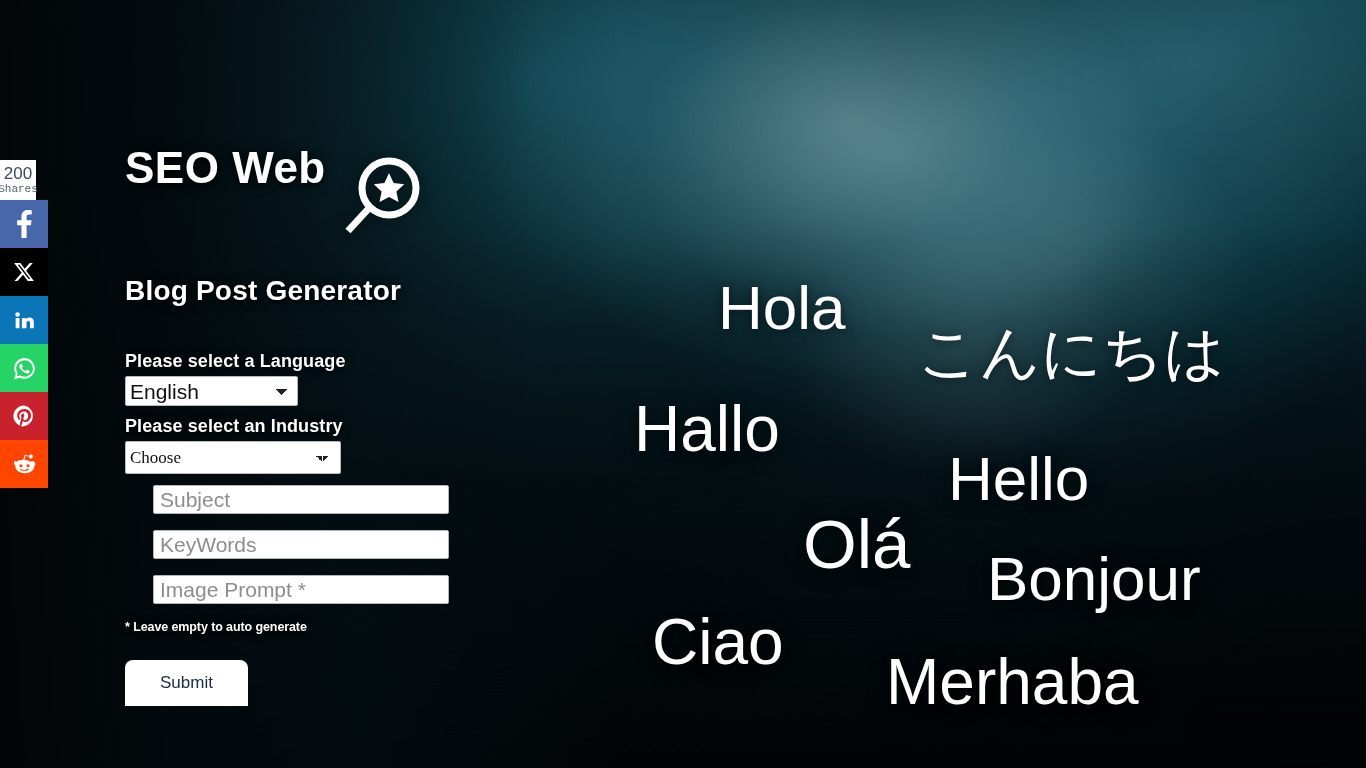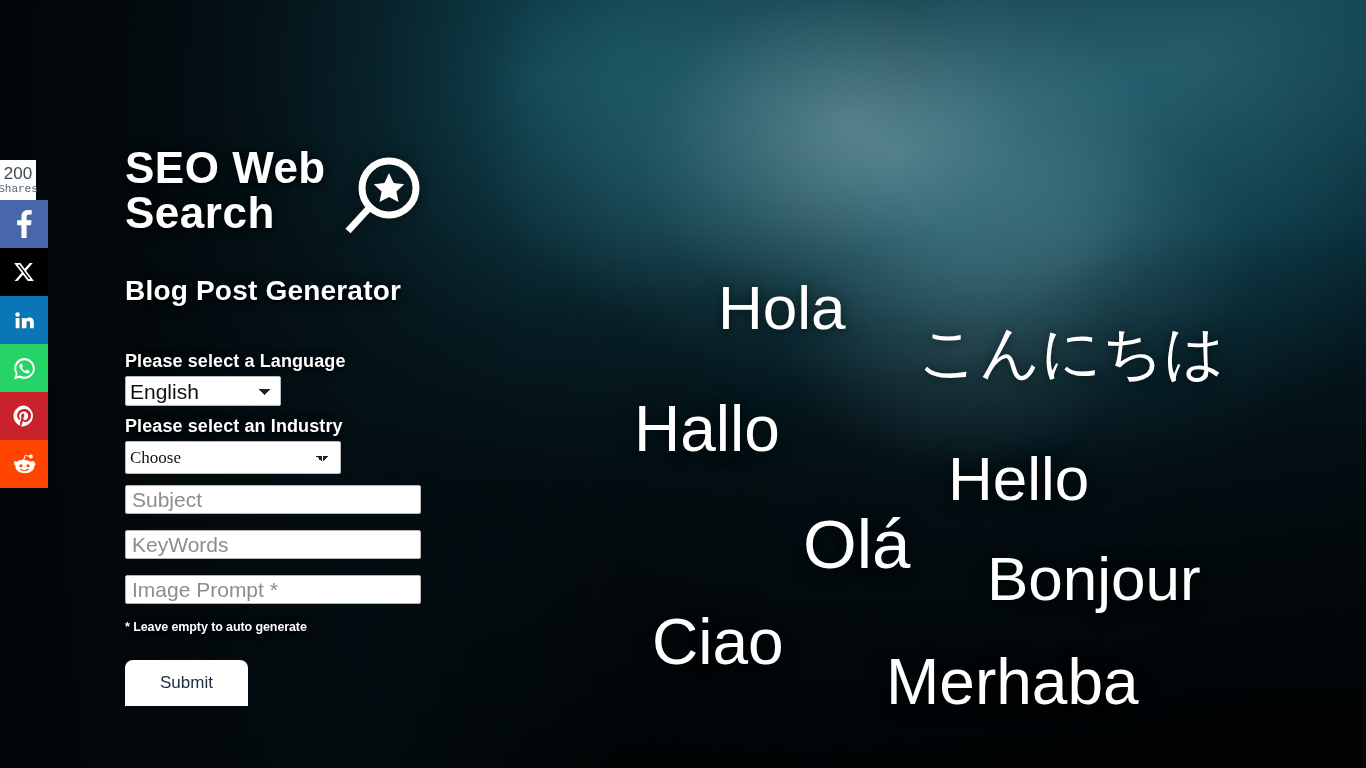--- a/index.html
+++ b/index.html
@@ -81,30 +81,30 @@
     background:#fff; color:#111; border:1px solid #b9b9b9; border-radius:2px;
     outline:none; cursor:pointer;
     -webkit-appearance:none; appearance:none;
     background-image:
       linear-gradient(45deg, transparent 50%, #222 50%),
       linear-gradient(135deg, #222 50%, transparent 50%);
     background-position: right 16px top 54%, right 10px top 54%;
     background-size:6px 6px, 6px 6px;
     background-repeat:no-repeat;
   }
-  #lang-select{ width:156px; height:30px; font-size:21px; padding:0 30px 0 4px; }
+  #lang-select{ width:173px; height:30px; font-size:21px; padding:0 30px 0 4px; }
   #industry-select{ width:216px; height:33px; font-size:17px; padding:0 34px 0 4px;
       background-position: right 18px top 54%, right 11px top 54%; font-family: Liberation Serif, serif; }
 
   input.ui-input{
     display:block;
     font-family:"Liberation Sans", sans-serif;
     width:296px; height:29px;
     background:#fff; border:1px solid #b5b5b5; border-radius:2px;
-    font-size:21px; color:#111; padding:0 6px; outline:none;
+    font-size:21px; color:#111; padding:0 6px; outline:none;margin-left:28px;
   }
   input.ui-input::placeholder{ color:#8d8d8d; opacity:1; }
   #subject-input{ margin-top:11px; }
   #keywords-input{ margin-top:16px; }
   #imageprompt-input{ margin-top:16px; }
 
   #note{
     margin-top:16px; font-size:12.5px; font-weight:700; color:#fff;
     letter-spacing:-0.1px;
     text-shadow:0 0 9px rgba(0,0,0,0.9), 0 1px 2px rgba(0,0,0,0.85);
@@ -203,21 +203,20 @@
       </svg>
     </span>
   </div>
 </div>
 
 <div id="left-col">
 
   <div id="logo-row">
     <div id="logo-text">
       <div>SEO Web</div>
-      <div>Search</div>
     </div>
     <span id="logo-mark">
       <svg width="96" height="96" viewBox="0 0 96 96">
         <circle cx="57" cy="35" r="27" fill="none" stroke="#fff" stroke-width="7"></circle>
         <path d="M57 20l4.6 9.9 10.6 1.3-7.8 7.3 2.1 10.6L57 44l-9.5 5.1 2.1-10.6-7.8-7.3 10.6-1.3z" fill="#fff"></path>
         <line x1="38" y1="54" x2="16" y2="78" stroke="#fff" stroke-width="7" stroke-linecap="butt"></line>
       </svg>
     </span>
   </div>
 

